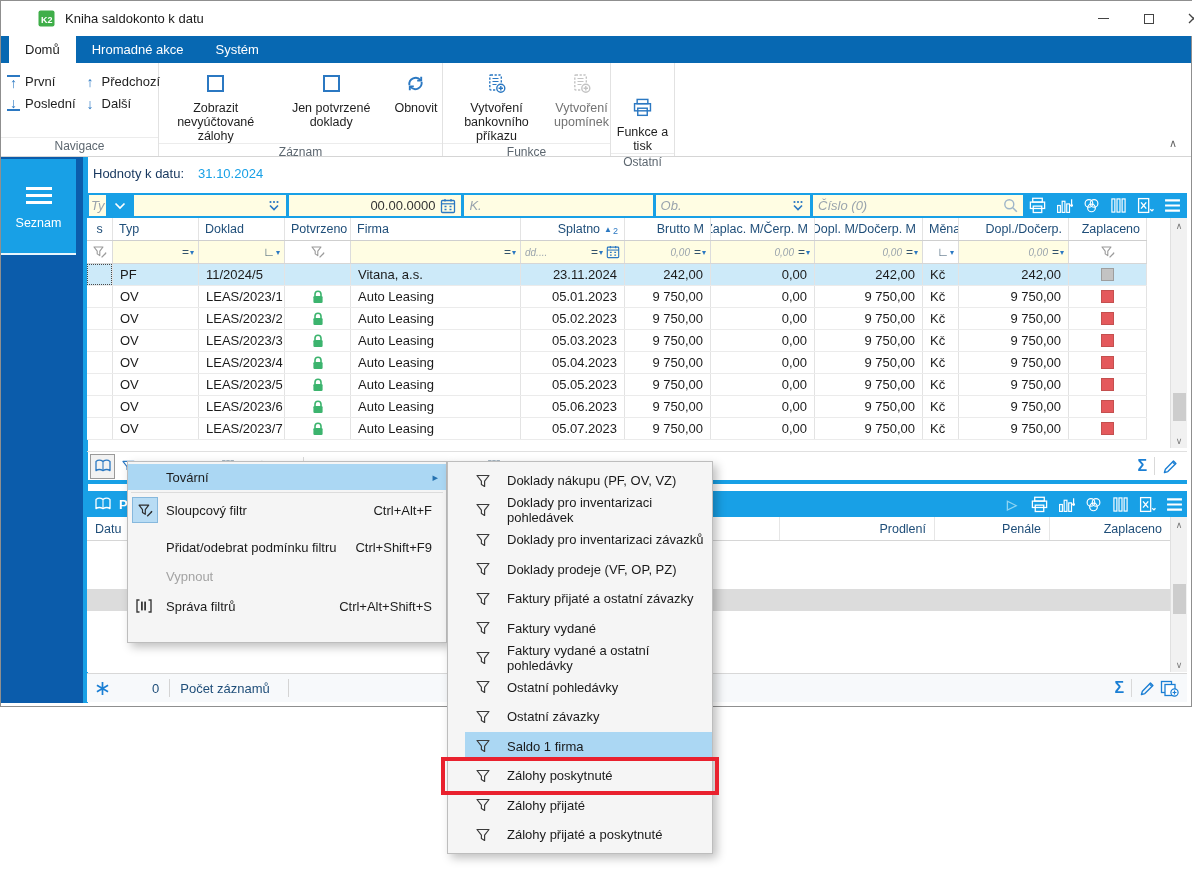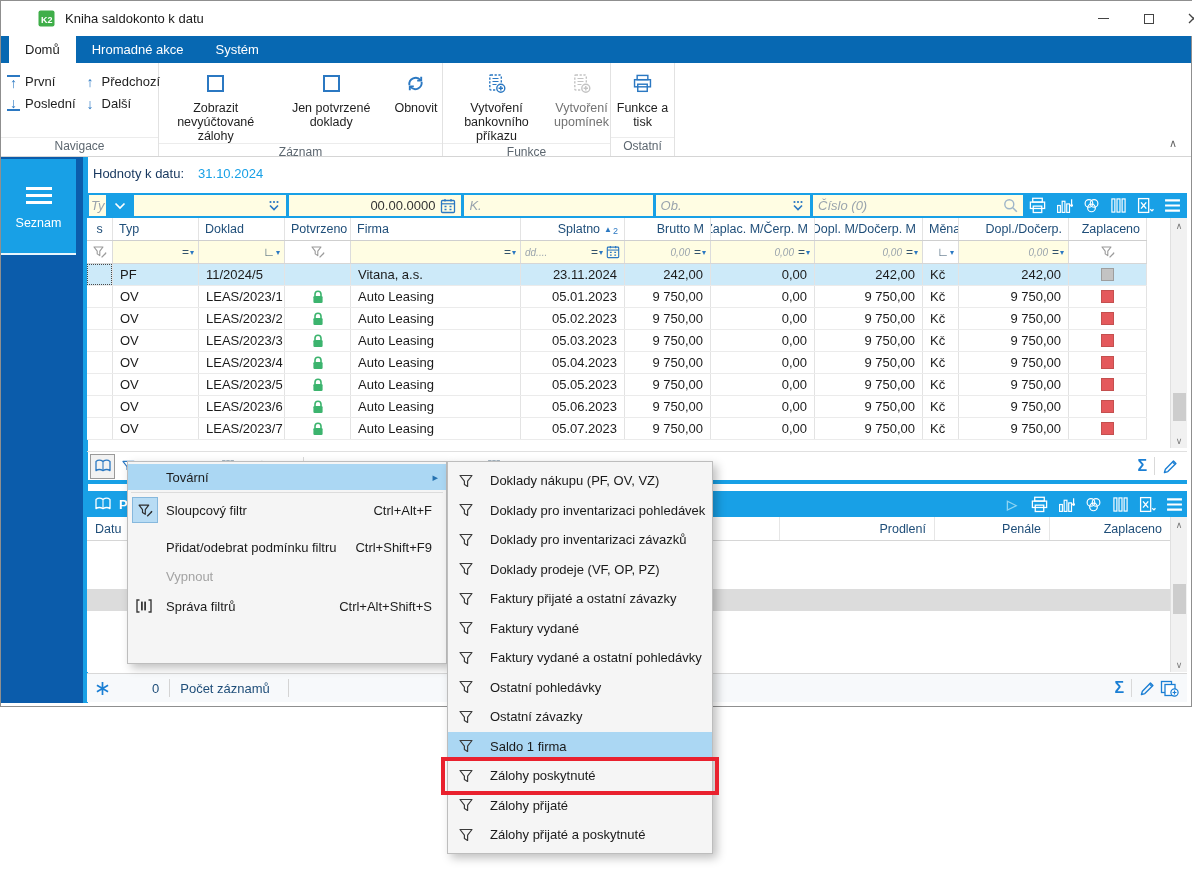--- a/index.html
+++ b/index.html
@@ -112,33 +112,33 @@
   .bp-cols { position:absolute; left:86px; top:516px; width:1083px; height:24px; border-bottom:1px solid #d6d6d6; display:flex; color:#1f4e79; font-size:12.5px; background:#fff; }
   .bpc { display:flex; align-items:center; border-right:1px solid #e6e6e6; padding:0 8px; }
   .bpc.r { justify-content:flex-end; }
   .bp-grid { position:absolute; left:86px; top:540px; width:1083px; height:131px; background:#fff; }
   .bp-grayrow { position:absolute; left:0; top:48px; width:100%; height:22px; background:#dcdcdc; }
   .bp-status { position:absolute; left:86px; top:672px; width:1100px; height:29px; border-top:1px solid #d8d8d8; background:#f7f9fb; display:flex; align-items:center; color:#1f4e79; }
   .st-sep { width:1px; height:18px; background:#d4d4d4; margin:0 10px; }
 
   
   .menu { background:#f5f5f5; border:1px solid #bdbdbd; box-shadow:4px 4px 9px rgba(0,0,0,.25); }
-  .context-menu { position:absolute; left:127px; top:461px; width:320px; height:203px; z-index:30; padding:2px 0; }
+  .context-menu { position:absolute; left:127px; top:461px; width:320px; height:182px; z-index:30; padding:2px 0; }
   .cm-item { position:relative; display:flex; align-items:center; color:#1c1c1c; }
   .cm-item.hl { background:#abd7f3; }
   .cm-item.disabled { color:#a3a3a3; }
   .cm-label { margin-left:38px; }
   .cm-shortcut { margin-left:auto; margin-right:14px; }
   .cm-arrow { margin-left:auto; margin-right:8px; color:#2672b0; font-size:11px; }
   .cm-sep { height:1px; background:#dcdcdc; margin:2px 3px; }
   .cm-iconbox { position:absolute; left:4px; top:2px; width:26px; height:26px; background:#b8dcf4; border:1px solid #86b8dd; display:flex; align-items:center; justify-content:center; color:#2c2c2c; }
   .cm-icon { position:absolute; left:8px; color:#3a3a3a; display:flex; align-items:center; }
 
   .submenu { position:absolute; left:447px; top:461px; width:266px; z-index:31; padding:4px 0 3px 0; }
-  .sm-item { height:29.5px; display:flex; align-items:center; color:#1a1a1a; }
+  .sm-item { height:29.5px; display:flex; align-items:center; color:#1a1a1a;margin-left:17px; }
   .sm-item.hl { background:#abd7f3; }
   .sm-funnel { margin-left:11px; color:#3a3a3a; display:flex; }
   .sm-label { margin-left:17px; }
   .red-rect { position:absolute; left:441px; top:757px; width:278px; height:38px; border:4px solid #e9212e; z-index:32; pointer-events:none; }
 
   svg { display:block; }
 </style>
 </head>
 <body>
 
@@ -342,21 +342,21 @@
                   <use href="#i-docplus"></use>
                 </svg>
               </span>
             <span>Vytvoření upomínek</span>
           </div>
         </div>
         <div class="rgroup-label">Funkce</div>
       </div>
 
       <div class="rgroup" style="width:64px">
-        <div class="rgroup-body" style="justify-content:center;">
+        <div class="rgroup-body" style="justify-content:center;margin-top:24px;">
           <div class="big-btn" style="width:58px">
             <span class="bicon" style="color:#2b78c2">
                 <svg width="19" height="19">
                   <use href="#i-printer"></use>
                 </svg>
               </span>
             <span>Funkce a tisk</span>
           </div>
         </div>
         <div class="rgroup-label">Ostatní</div>

